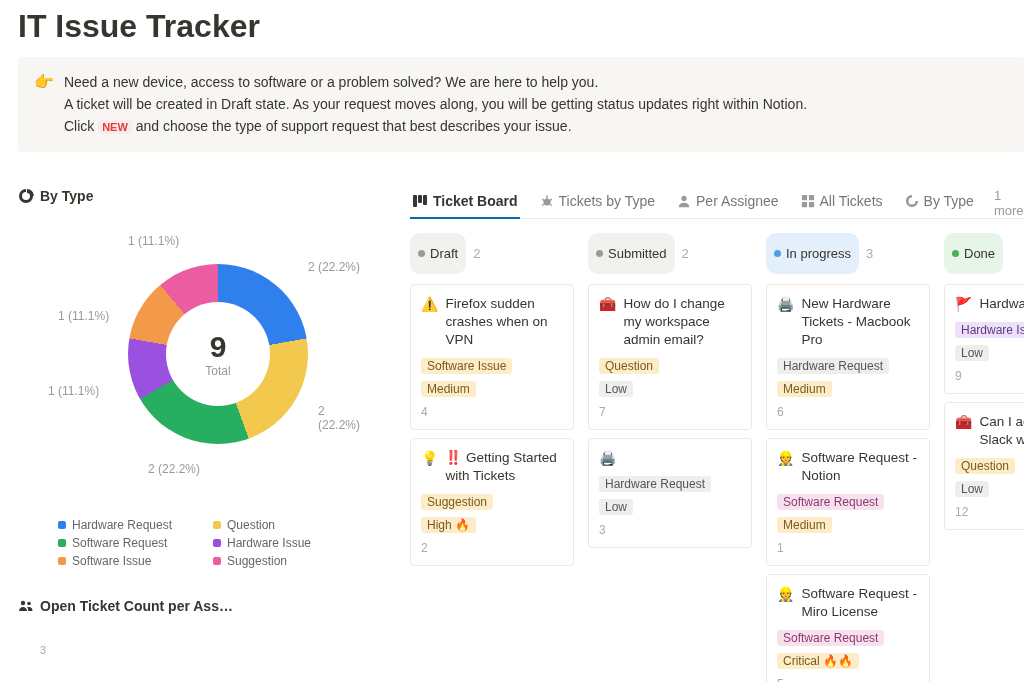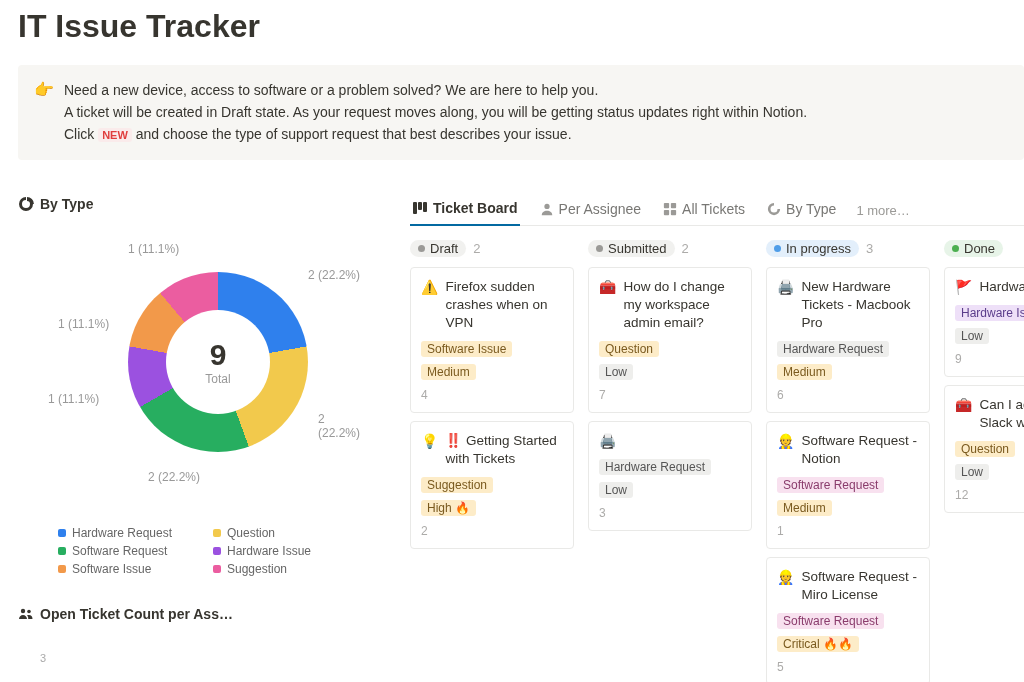--- a/index.html
+++ b/index.html
@@ -1,18 +1,18 @@
 <!DOCTYPE html>
 <html><head>
 <meta charset="utf-8">
 <style>
   * { box-sizing: border-box; margin: 0; padding: 0; }
   body { font-family: -apple-system, BlinkMacSystemFont, "Segoe UI", Helvetica, Arial, sans-serif; color: #37352f; background: #fff; font-size: 14px; width: 1024px; }
   .page { padding: 0 0 20px 18px; }
-  h1 { font-size: 32px; font-weight: 700; margin: 8px 0 20px; }
+  h1 { font-size: 32px; font-weight: 700; margin: 8px 0 12px; }
   .callout { background: #f7f6f3; border-radius: 4px; padding: 14px 16px; display: flex; gap: 10px; margin-right: 0; }
   .callout .emoji { font-size: 16px; line-height: 22px; }
   .callout .body { line-height: 22px; color: #37352f; }
   .new-tag { color: #e03e3e; background: #faebeb; padding: 1px 4px; border-radius: 3px; font-size: 11px; font-weight:600; }
   .cols { display: flex; gap: 12px; margin-top: 36px; }
   .left { width: 380px; flex-shrink: 0; }
   .right { flex: 1; min-width: 0; }
   .block-title { display: flex; align-items: center; gap: 6px; font-weight: 600; font-size: 14px; color: #37352f; margin-bottom: 10px; }
   .icon { display: inline-flex; align-items: center; justify-content: center; }
   
@@ -30,21 +30,21 @@
   
   .tabs { display: flex; align-items: center; gap: 18px; border-bottom: 1px solid #e9e9e7; padding-bottom: 0; margin-bottom: 14px; font-size: 14px; }
   .tab { display: flex; align-items: center; gap: 5px; color: #787774; padding: 4px 2px 8px; cursor: pointer; white-space: nowrap; }
   .tab.active { color: #37352f; font-weight: 600; border-bottom: 2px solid #0369a1; margin-bottom: -1px; }
   .tab .ticon { color: #9b9a97; }
   .more { color: #9b9a97; font-size: 13px; }
   
   .board { display: flex; gap: 14px; overflow: hidden; }
   .col { width: 164px; flex-shrink: 0; }
   .colhead { display: flex; align-items: center; gap: 7px; margin-bottom: 10px; }
-  .pill { display: inline-flex; align-items: center; gap: 5px; padding: 1px 8px; border-radius: 10px; font-size: 13px; }
+  .pill { display: inline-flex; align-items: center; gap: 5px; padding: 13px 8px; border-radius: 10px; font-size: 13px; }
   .pill .dot { width: 7px; height: 7px; border-radius: 50%; }
   .count { color: #acaba9; font-size: 13px; }
   .card { border: 1px solid #e9e9e7; border-radius: 4px; padding: 10px; margin-bottom: 8px; background: #fff; }
   .card-title { display: flex; gap: 7px; font-size: 13.5px; font-weight: 500; line-height: 18px; margin-bottom: 8px; }
   .card-title .ci { flex-shrink: 0; font-size: 14px; line-height: 18px; }
   .tag { display: inline-block; padding: 1px 6px; border-radius: 3px; font-size: 12px; margin-bottom: 6px; }
   .card-num { font-size: 12px; color: #acaba9; margin-top: 2px; }
   
   .t-soft-issue { background: #fdecc8; color: #7a5a1f; }
   .t-medium { background: #fdecc8; color: #7a5a1f; }
@@ -154,20 +154,29 @@
                 <rect x="1" y="2" width="4" height="12" rx="1"></rect>
                 <rect x="6" y="2" width="4" height="8" rx="1"></rect>
                 <rect x="11" y="2" width="4" height="10" rx="1"></rect>
               </svg>
           </span>
           <span>Ticket Board</span>
         </div>
         <div class="tab">
           <span class="ticon icon">
             <svg width="14" height="14" viewBox="0 0 16 16" fill="#9b9a97">
+                <circle cx="8" cy="9" r="4"></circle>
+                <path d="M8 2v3M3 6l2 2M13 6l-2 2M3 13l2-2M13 13l-2-2" stroke="#9b9a97" stroke-width="1.5" stroke-linecap="round"></path>
+              </svg>
+          </span>
+          <span>Tickets by Type</span>
+        </div>
+        <div class="tab">
+          <span class="ticon icon">
+            <svg width="14" height="14" viewBox="0 0 16 16" fill="#9b9a97">
                 <circle cx="8" cy="5" r="3"></circle>
                 <path d="M2 15c0-3 2.5-5 6-5s6 2 6 5H2z"></path>
               </svg>
           </span>
           <span>Per Assignee</span>
         </div>
         <div class="tab">
           <span class="ticon icon">
             <svg width="14" height="14" viewBox="0 0 16 16" fill="#9b9a97">
                 <rect x="1" y="1" width="6" height="6" rx="1"></rect>

